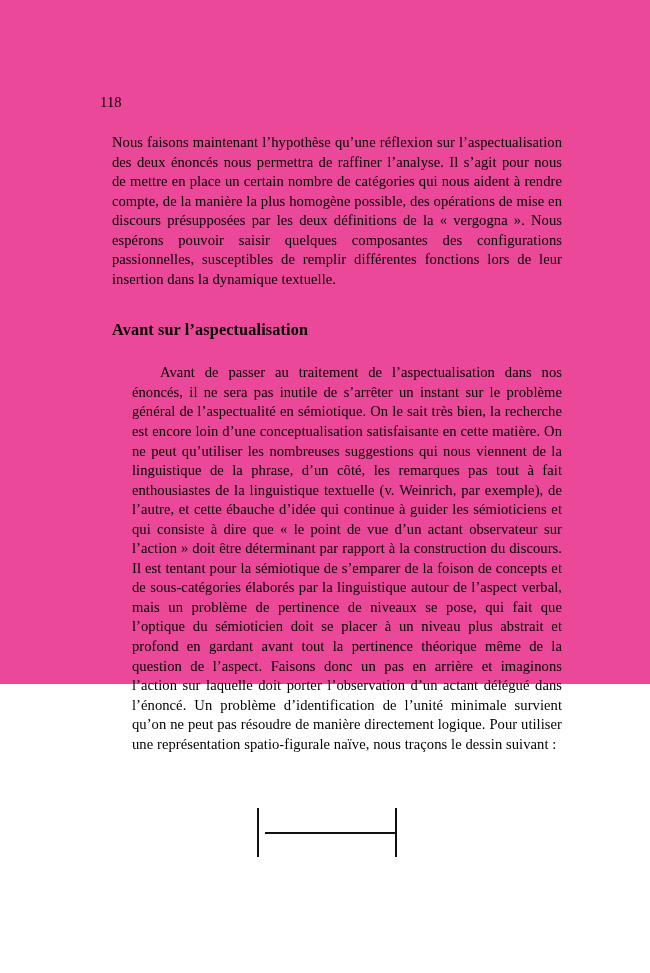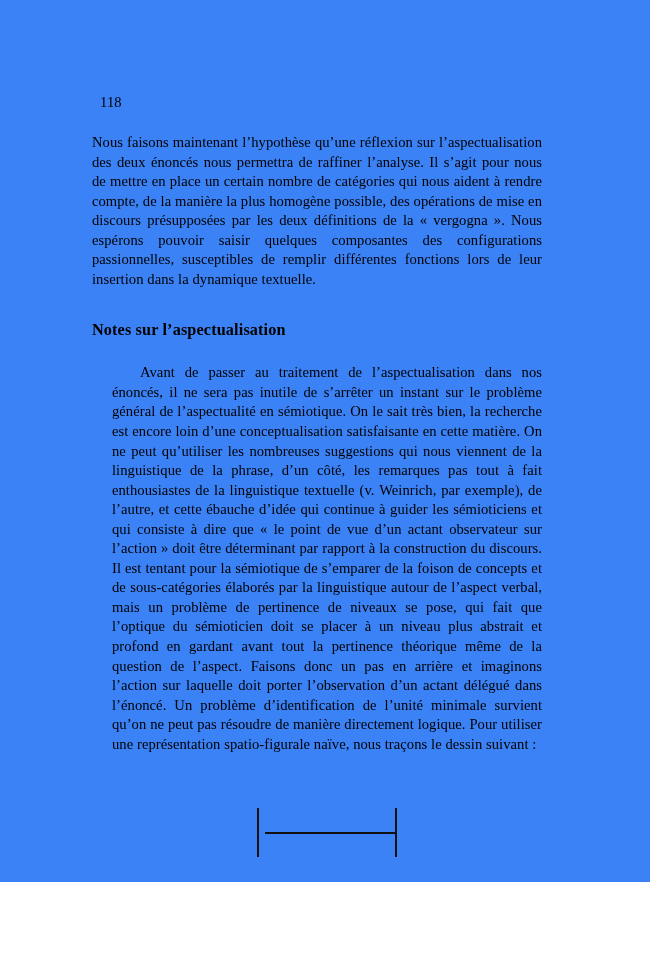--- a/index.html
+++ b/index.html
@@ -14,39 +14,39 @@
     position: relative;
     font-family: "Liberation Serif", "DejaVu Serif", serif;
     color: #000000;
     overflow: hidden;
   }
 
   .page {
     position: absolute;
     left: 0; top: 0;
     width: 650px;
-    height: 882px;
-    background: #3b82f6;
+    height: 684px;
+    background: #ec4899;
     text-decoration: underline;
   }
 
   
   .folio {
     position: absolute;
     left: 100px;
     top: 95px;
     font-size: 14.5px;
     line-height: 1;
     letter-spacing: 0.2px;
   }
 
   
   .column {
     position: absolute;
-    left: 92px;
+    left: 112px;
     top: 133px;
     width: 450px;
   }
 
   p.body-text {
     margin: 0;
     font-size: 14.6px;
     line-height: 19.55px;
     text-align: justify;
     text-justify: inter-word;
@@ -105,21 +105,21 @@
 <div class="page">
 
   <div class="folio">118</div>
 
   <div class="column">
 
     <p class="body-text">Nous faisons maintenant l’hypothèse qu’une réflexion sur l’aspectualisation des deux énoncés nous permettra de raffiner l’analyse. Il s’agit pour nous de mettre en place un certain nombre de catégories qui nous aident à rendre compte, de la manière la plus homogène possible, des opérations de mise en discours présupposées par les deux définitions de la « vergogna ». Nous espérons pouvoir saisir quelques composantes des configurations passionnelles, susceptibles de remplir différentes fonctions lors de leur insertion dans la dynamique textuelle.</p>
 
     <div class="gap-before-heading"></div>
 
-    <h2 class="section-heading">Notes sur l’aspectualisation</h2>
+    <h2 class="section-heading">Avant sur l’aspectualisation</h2>
 
     <div class="gap-after-heading"></div>
 
     <p class="body-text indented">Avant de passer au traitement de l’aspectualisation dans nos énoncés, il ne sera pas inutile de s’arrêter un instant sur le problème général de l’aspectualité en sémiotique. On le sait très bien, la recherche est encore loin d’une conceptualisation satisfaisante en cette matière. On ne peut qu’utiliser les nombreuses suggestions qui nous viennent de la linguistique de la phrase, d’un côté, les remarques pas tout à fait enthousiastes de la linguistique textuelle (v. Weinrich, par exemple), de l’autre, et cette ébauche d’idée qui continue à guider les sémioticiens et qui consiste à dire que « le point de vue d’un actant observateur sur l’action » doit être déterminant par rapport à la construction du discours. Il est tentant pour la sémiotique de s’emparer de la foison de concepts et de sous-catégories élaborés par la linguistique autour de l’aspect verbal, mais un problème de pertinence de niveaux se pose, qui fait que l’optique du sémioticien doit se placer à un niveau plus abstrait et profond en gardant avant tout la pertinence théorique même de la question de l’aspect. Faisons donc un pas en arrière et imaginons l’action sur laquelle doit porter l’observation d’un actant délégué dans l’énoncé. Un problème d’identification de l’unité minimale survient qu’on ne peut pas résoudre de manière directement logique. Pour utiliser une représentation spatio-figurale naïve, nous traçons le dessin suivant :</p>
 
   </div>
 
   <div class="figure">
     <div class="v-bar left"></div>
     <div class="h-line"></div>

